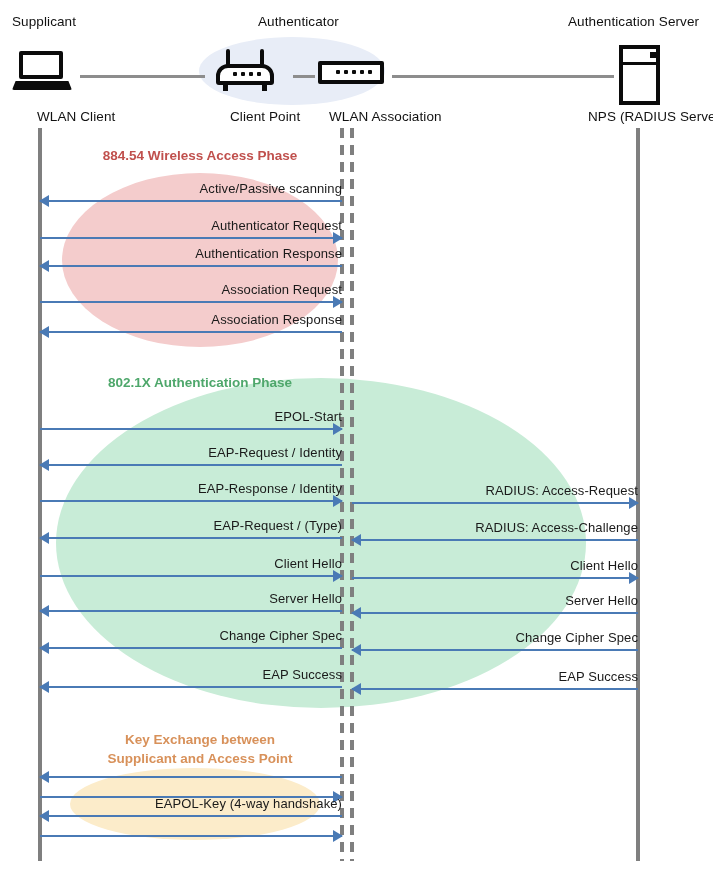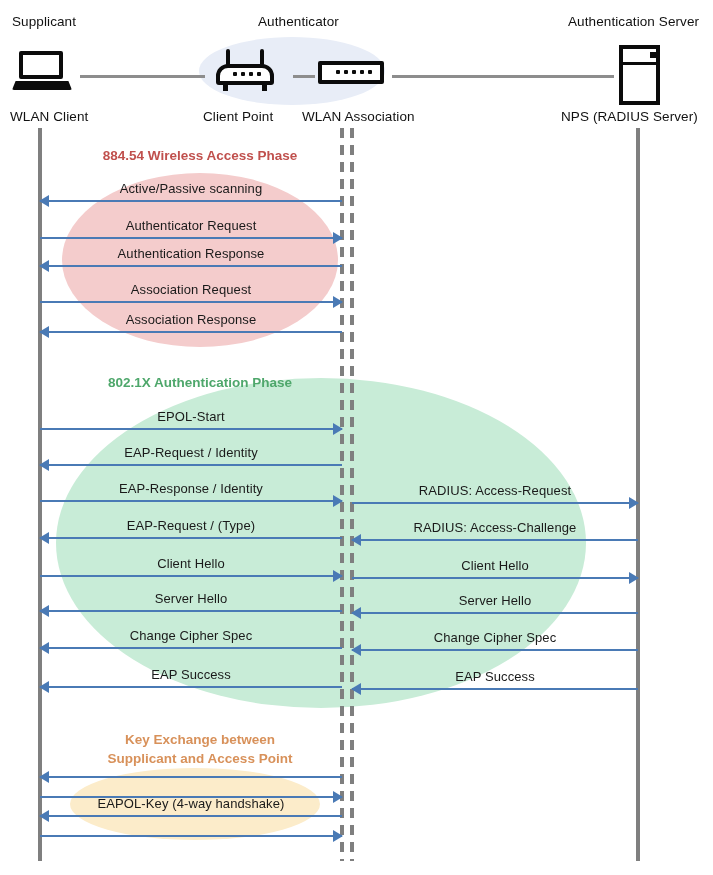--- a/index.html
+++ b/index.html
@@ -22,20 +22,21 @@
     color:#111111;
     white-space:nowrap;
     letter-spacing:.1px;
   }
   .node-label{
     position:absolute;
     font-size:13.5px;
     color:#111111;
     white-space:nowrap;
     letter-spacing:.1px;
+    margin-left:27px;
   }
 
   .auth-blob{
     position:absolute;
     left:199px; top:37px;
     width:186px; height:68px;
     background:#e8edf7;
     border-radius:50%;
   }
 
@@ -125,21 +126,21 @@
   }
   .msg .head{
     position:absolute;top:-5px;width:0;height:0;
     border-top:6px solid transparent;
     border-bottom:6px solid transparent;
   }
   .msg.right .head{right:-1px;border-left:10px solid #4a7ab5;}
   .msg.left  .head{left:-1px;border-right:10px solid #4a7ab5;}
   .msg .cap{
     position:absolute;left:0;right:0;bottom:4px;
-    text-align:center;font-size:13px;color:#1a1a1a;
+    text-align:right;font-size:13px;color:#1a1a1a;
     white-space:nowrap;letter-spacing:.1px;
   }
 </style>
 </head>
 <body>
 
 <div id="stage">
 
   <div class="auth-blob"></div>
 

